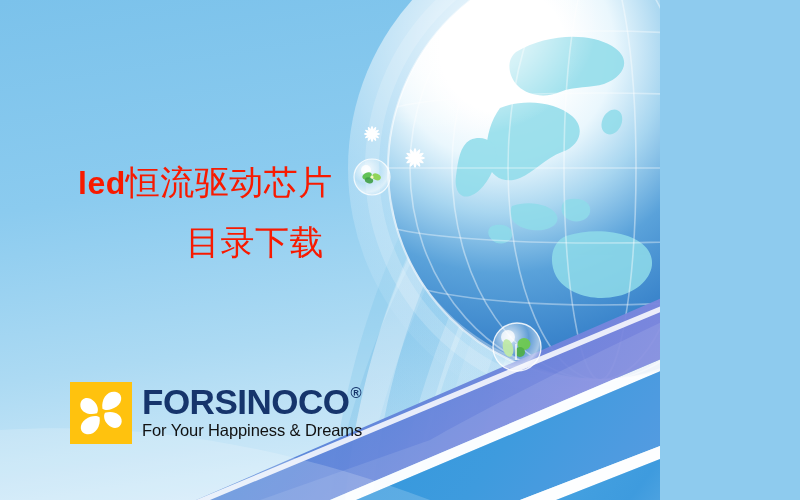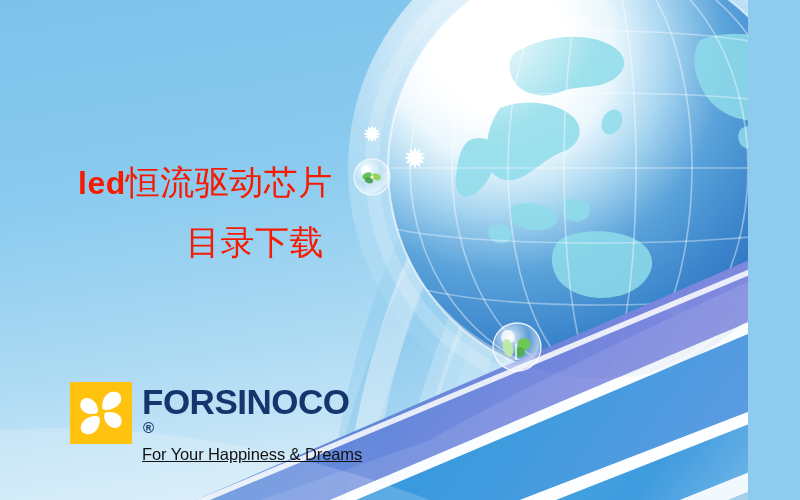--- a/index.html
+++ b/index.html
@@ -2,21 +2,21 @@
 <html><head>
 <meta charset="utf-8">
 <style>
   html,body{margin:0;padding:0;}
   body{
     width:800px;height:500px;overflow:hidden;
     font-family:"Liberation Sans", sans-serif;
     background:#8ECBEE;
   }
   #stage{
-    position:relative;width:748px;height:500px;overflow:hidden;
+    position:relative;width:660px;height:500px;overflow:hidden;
     background:linear-gradient(170deg,#7FC4EC 0%, #8CCCEF 38%, #A6D6F2 66%, #C2E3F7 88%, #D2EAF9 100%);
   }
   .layer{position:absolute;inset:0;}
   svg.layer{width:800px;height:500px;display:block;}
 
   
   #title-block{
     position:absolute;left:78px;top:162px;width:340px;
     z-index:40;pointer-events:none;
   }
@@ -45,31 +45,29 @@
   #logo-mark svg{display:block;width:62px;height:62px;}
   #logo-text{margin-left:10px;margin-top:2px;}
   #wordmark{
     display:flex;align-items:flex-start;
     color:#16356C;
     font-weight:700;
     font-size:35px;
     line-height:35px;
     letter-spacing:-0.5px;
     font-family:"Liberation Sans",sans-serif;
-    flex-direction:column;
   }
   #wordmark .reg{font-size:15px;line-height:15px;margin-top:1px;margin-left:1px;}
   #tagline{
     color:#111111;
     font-size:16.5px;
     line-height:19px;
-    margin-top:10px;
+    margin-top:2px;
     letter-spacing:-0.1px;
     font-family:"Liberation Sans",sans-serif;
-    text-decoration:underline;
   }
 </style>
 </head>
 <body>
 
 <div id="stage">
 
   <svg class="layer" viewBox="0 0 800 500" preserveAspectRatio="none" aria-hidden="true">
     <defs>
       <linearGradient id="skyG" x1="0" y1="0" x2="0.25" y2="1">

